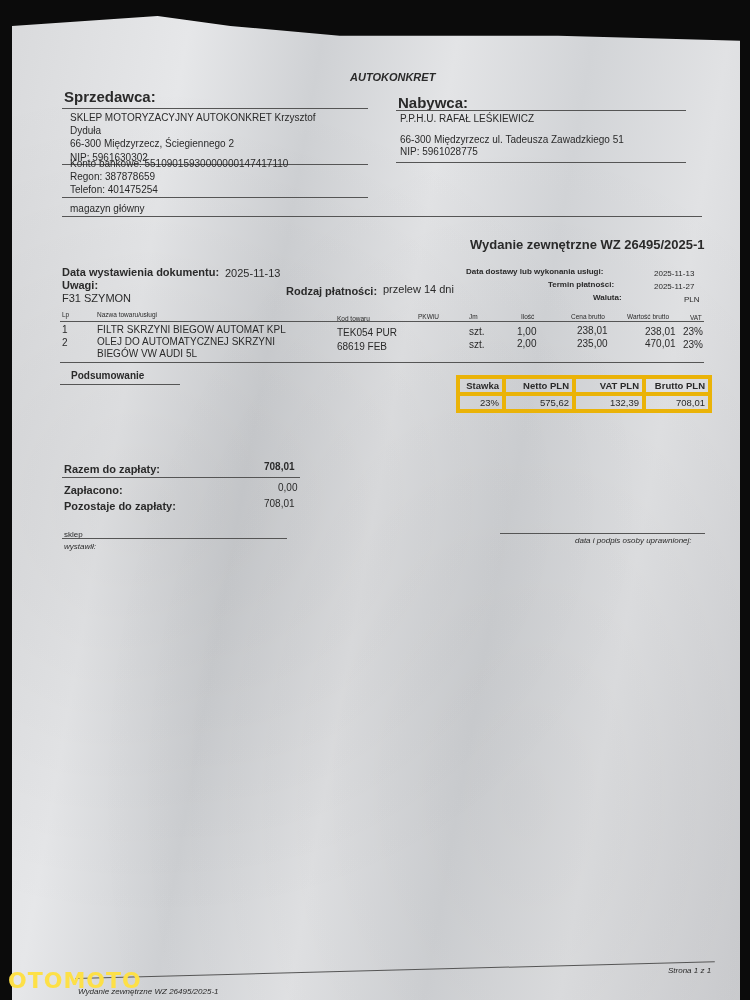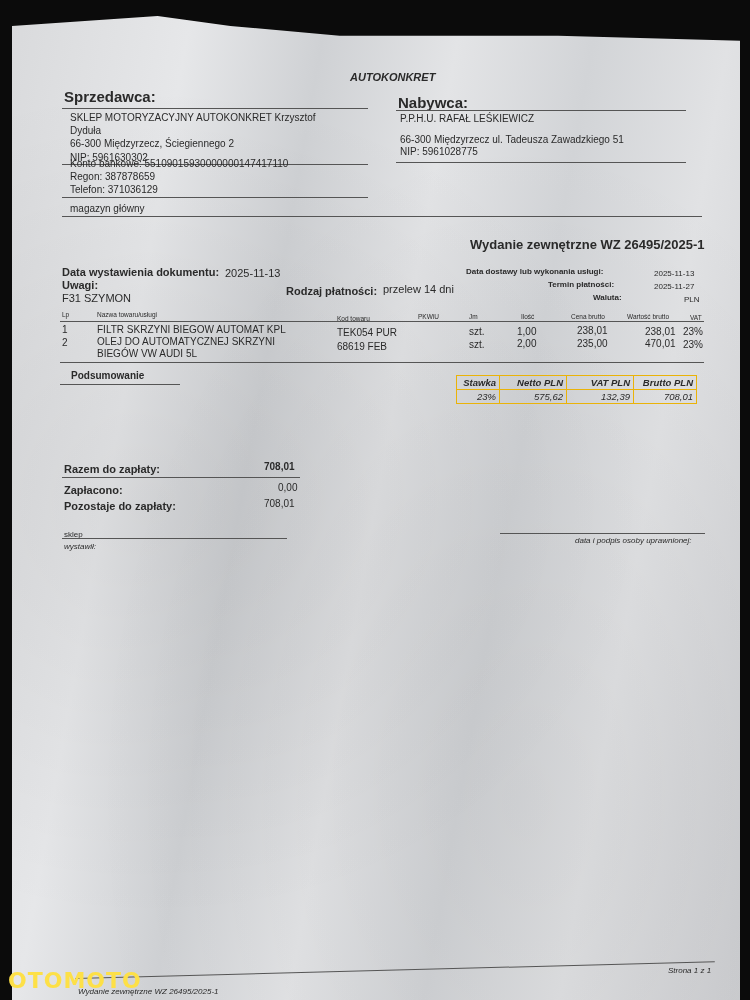--- a/index.html
+++ b/index.html
@@ -7,21 +7,21 @@
   .paper { position:absolute; left:12px; top:6px; width:728px; height:994px;
     background: linear-gradient(100deg, #d9dadc 0%, #e6e7e9 20%, #cfd1d4 35%, #e3e4e6 50%, #d2d4d7 65%, #e1e2e4 80%, #cdced1 100%);
     clip-path: polygon(0 2%, 20% 1%, 30% 2%, 45% 3%, 60% 3%, 75% 3%, 100% 3.5%, 100% 100%, 0 100%); }
   .shade { position:absolute; inset:0; background: radial-gradient(ellipse at 20% 50%, rgba(0,0,0,0.06), transparent 60%), radial-gradient(ellipse at 70% 80%, rgba(0,0,0,0.05), transparent 60%); }
   .abs { position:absolute; }
   .b { font-weight:bold; }
   .i { font-style:italic; }
   .line { position:absolute; height:1px; background:#555; }
   .s8 { font-size:8px; } .s9 { font-size:11px; } .s10 { font-size:10px; } .s11 { font-size:15px; }
   table.vat { position:absolute; left:456px; top:375px; border-collapse:collapse; font-size:9.5px; }
-  table.vat td { border:1px solid #eab308; padding:1px 3px; text-align:right; height:11px;font-style:italic; }
+  table.vat td { border:4px solid #eab308; padding:1px 3px; text-align:right; height:11px; }
   table.vat tr.h td { font-weight:bold; }
   .logo { position:absolute; left:8px; top:968px; color:#fde047; font-weight:bold; font-size:22px; letter-spacing:1px; font-family:"DejaVu Sans", sans-serif; }
 </style>
 </head>
 <body>
 
 <div class="paper">
     <div class="shade"></div>
   </div>
 
@@ -29,21 +29,21 @@
 
 <div class="abs s11 b" style="left:64px;top:88px;">Sprzedawca:</div>
 <div class="line" style="left:62px;top:108px;width:306px;"></div>
 <div class="abs s10" style="left:70px;top:112px;">SKLEP MOTORYZACYJNY AUTOKONKRET Krzysztof</div>
 <div class="abs s10" style="left:70px;top:125px;">Dyduła</div>
 <div class="abs s10" style="left:70px;top:138px;">66-300 Międzyrzecz, Ściegiennego 2</div>
 <div class="abs s10" style="left:70px;top:152px;">NIP: 5961630302</div>
 <div class="line" style="left:62px;top:164px;width:306px;"></div>
 <div class="abs s10" style="left:70px;top:158px;">Konto bankowe: 55109015930000000147417110</div>
 <div class="abs s10" style="left:70px;top:171px;">Regon: 387878659</div>
-<div class="abs s10" style="left:70px;top:184px;">Telefon: 371036129</div>
+<div class="abs s10" style="left:70px;top:184px;">Telefon: 401475254</div>
 <div class="line" style="left:62px;top:197px;width:306px;"></div>
 <div class="abs s10" style="left:70px;top:203px;">magazyn główny</div>
 <div class="line" style="left:62px;top:216px;width:640px;"></div>
 
 <div class="abs s11 b" style="left:398px;top:94px;">Nabywca:</div>
 <div class="line" style="left:396px;top:110px;width:290px;"></div>
 <div class="abs s10" style="left:400px;top:113px;">P.P.H.U. RAFAŁ LEŚKIEWICZ</div>
 <div class="abs s10" style="left:400px;top:134px;">66-300 Międzyrzecz ul. Tadeusza Zawadzkiego 51</div>
 <div class="abs s10" style="left:400px;top:146px;">NIP: 5961028775</div>
 <div class="line" style="left:396px;top:162px;width:290px;"></div>

